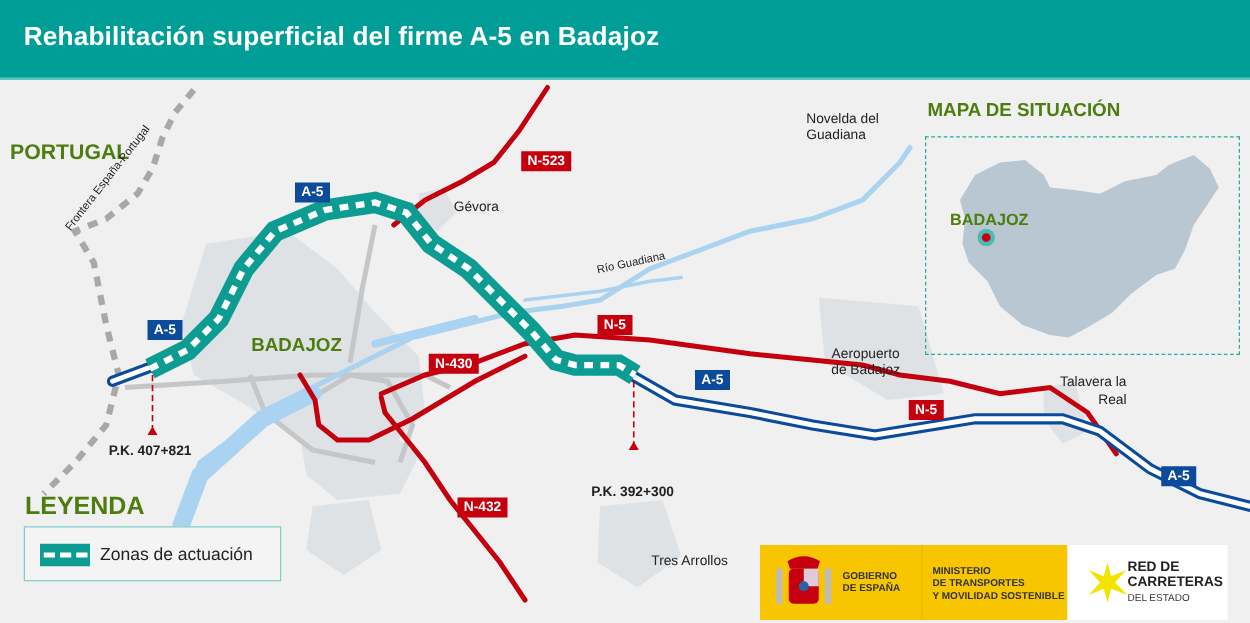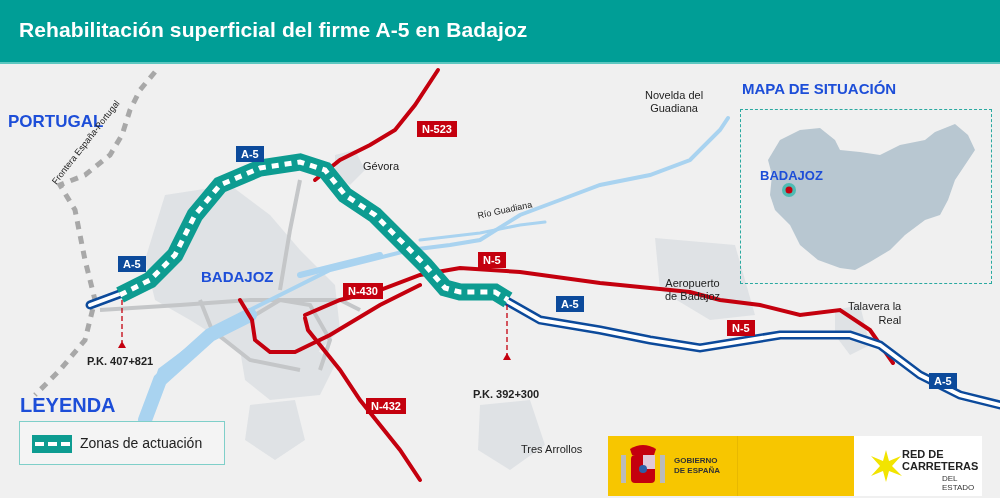--- a/index.html
+++ b/index.html
@@ -1,35 +1,35 @@
 <!DOCTYPE html>
 <html><head>
 <meta charset="utf-8">
 <style>
   html,body{margin:0;padding:0;}
   body{width:1000px;height:498px;overflow:hidden;background:#f0f0f0;font-family:"Liberation Sans","DejaVu Sans",sans-serif;position:relative;}
   .header{position:absolute;left:0;top:0;width:1000px;height:64px;background:#009e96;border-bottom:2px solid #5cc7c0;box-sizing:border-box;}
   .header h1{margin:0;position:absolute;left:19px;top:18px;color:#fff;font-size:21px;font-weight:bold;letter-spacing:0.1px;}
   svg.map{position:absolute;left:0;top:64px;}
   .lbl{position:absolute;font-size:11px;color:#222;white-space:nowrap;}
-  .big{position:absolute;font-weight:bold;color:#1d4ed8;}
+  .big{position:absolute;font-weight:bold;color:#4d7c0f;}
   .shield{position:absolute;color:#fff;font-size:11px;font-weight:bold;padding:1px 5px;line-height:14px;}
   .red{background:#c4000e;}
   .blue{background:#0c4a9b;}
   .pk{position:absolute;font-size:11px;font-weight:bold;color:#222;}
   .legend-box{position:absolute;left:19px;top:421px;width:206px;height:44px;border:1px solid #7fcfc9;background:#f4f4f4;box-sizing:border-box;}
   .legend-swatch{position:absolute;left:12px;top:13px;width:40px;height:18px;background:#0d9c91;}
   .legend-swatch i{position:absolute;top:7px;width:9px;height:4px;background:#fff;}
   .legend-text{position:absolute;left:60px;top:13px;font-size:14px;color:#222;}
   .sit-box{position:absolute;left:740px;top:109px;width:252px;height:175px;border:1.5px dashed #2aa9a0;box-sizing:border-box;}
   .logo-gob{position:absolute;left:608px;top:436px;width:246px;height:60px;background:#f7c600;}
   .logo-red{position:absolute;left:854px;top:436px;width:128px;height:60px;background:#fff;}
   .gob-text{position:absolute;font-size:8px;font-weight:bold;color:#333;line-height:10px;}
   .red-text{position:absolute;left:48px;top:12px;font-size:11px;font-weight:bold;color:#222;line-height:12px;}
-  .red-sub{position:absolute;left:48px;top:38px;font-size:8px;color:#333;margin-left:40px;}
+  .red-sub{position:absolute;left:48px;top:38px;font-size:8px;color:#333;}
 </style>
 </head>
 <body>
 
 <div class="header">
   <h1>Rehabilitación superficial del firme A-5 en Badajoz</h1>
 </div>
 
 <svg class="map" width="1000" height="434" viewBox="0 64 1000 434">
 
@@ -87,21 +87,21 @@
 
   <path d="M780 140 L800 130 L820 128 L835 140 L840 150 L860 152 L880 155 L900 145 L925 140 L935 132 L955 124 L968 135 L975 150 L965 165 L955 180 L948 200 L940 215 L925 220 L905 235 L890 250 L870 262 L855 270 L840 268 L818 260 L800 245 L790 225 L775 210 L770 195 L772 175 L768 160 Z" fill="#b8c7d1"></path>
   <circle cx="789" cy="190" r="7" fill="#4dbbb3"></circle>
   <circle cx="789" cy="190" r="3.5" fill="#c4000e"></circle>
 </svg>
 
 <div class="big" style="left:8px;top:112px;font-size:17px;">PORTUGAL</div>
 <div class="lbl" style="left:50px;top:180px;font-size:9px;transform:rotate(-52deg);transform-origin:left top;">Frontera España-Portugal</div>
 <div class="big" style="left:201px;top:268px;font-size:15px;">BADAJOZ</div>
 <div class="lbl" style="left:363px;top:160px;">Gévora</div>
-<div class="lbl" style="left:645px;top:89px;text-align:center;line-height:13px;">
+<div class="lbl" style="left:645px;top:89px;line-height:13px;">
   <div>Novelda del</div>
   <div>Guadiana</div>
 </div>
 <div class="lbl" style="left:477px;top:205px;font-size:9px;transform:rotate(-12deg);">Río Guadiana</div>
 <div class="lbl" style="left:665px;top:265px;text-align:center;line-height:13px;margin-top:12px;">
   <div>Aeropuerto</div>
   <div>de Badajoz</div>
 </div>
 <div class="lbl" style="left:848px;top:299px;text-align:right;line-height:14px;">
   <div>Talavera la</div>
@@ -143,20 +143,25 @@
     <path d="M12 8 Q25 0 38 8 L36 14 L14 14 Z" fill="#c4000e"></path>
     <rect x="13" y="14" width="24" height="28" rx="4" fill="#c4000e"></rect>
     <rect x="25" y="14" width="12" height="14" fill="#e0c9d8"></rect>
     <circle cx="25" cy="28" r="4" fill="#2d5fa8"></circle>
   </svg>
   <div class="gob-text" style="left:66px;top:20px;">
     <div>GOBIERNO</div>
     <div>DE ESPAÑA</div>
   </div>
   <div style="position:absolute;left:129px;top:0;width:1px;height:60px;background:#e8b800;"></div>
+  <div class="gob-text" style="left:138px;top:16px;">
+    <div>MINISTERIO</div>
+    <div>DE TRANSPORTES</div>
+    <div>Y MOVILIDAD SOSTENIBLE</div>
+  </div>
 </div>
 <div class="logo-red">
   <svg width="36" height="36" style="position:absolute;left:14px;top:12px" viewBox="0 0 36 36">
     <path d="M18 2 L21 13 L33 8 L24 18 L34 28 L21 23 L18 34 L15 23 L3 28 L12 18 L3 8 L15 13 Z" fill="#f2e400"></path>
   </svg>
   <div class="red-text">
     <div>RED DE</div>
     <div>CARRETERAS</div>
   </div>
   <div class="red-sub">DEL ESTADO</div>

